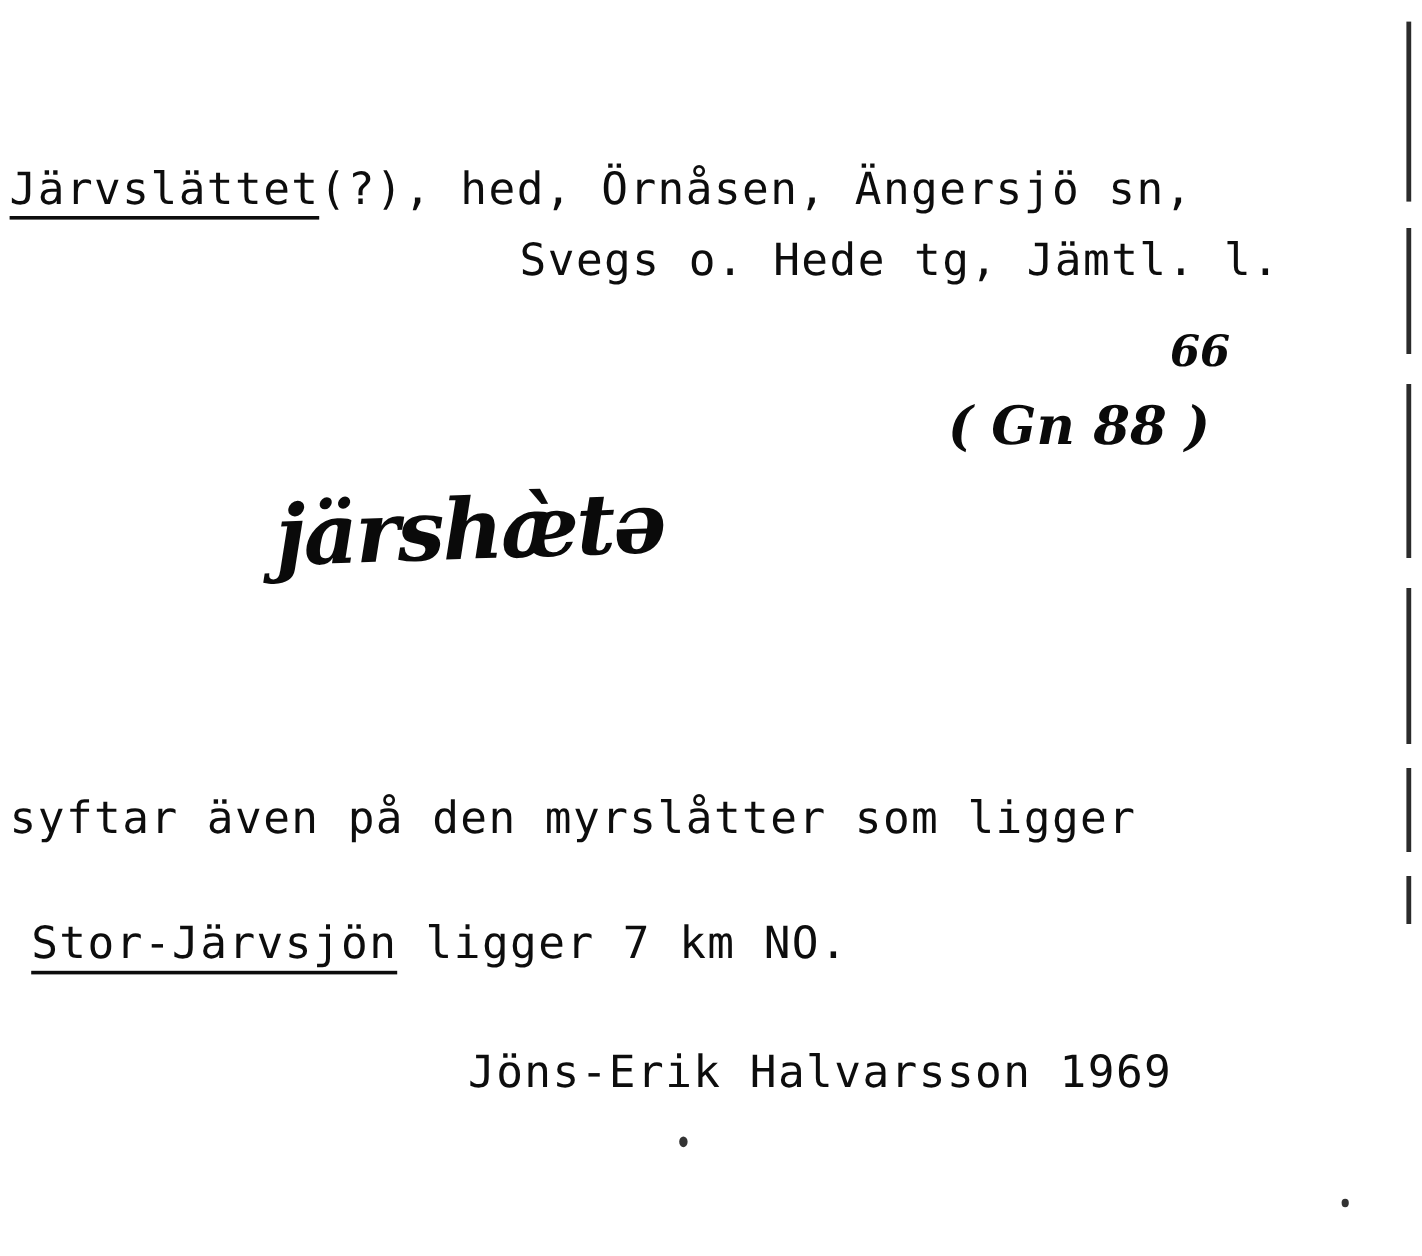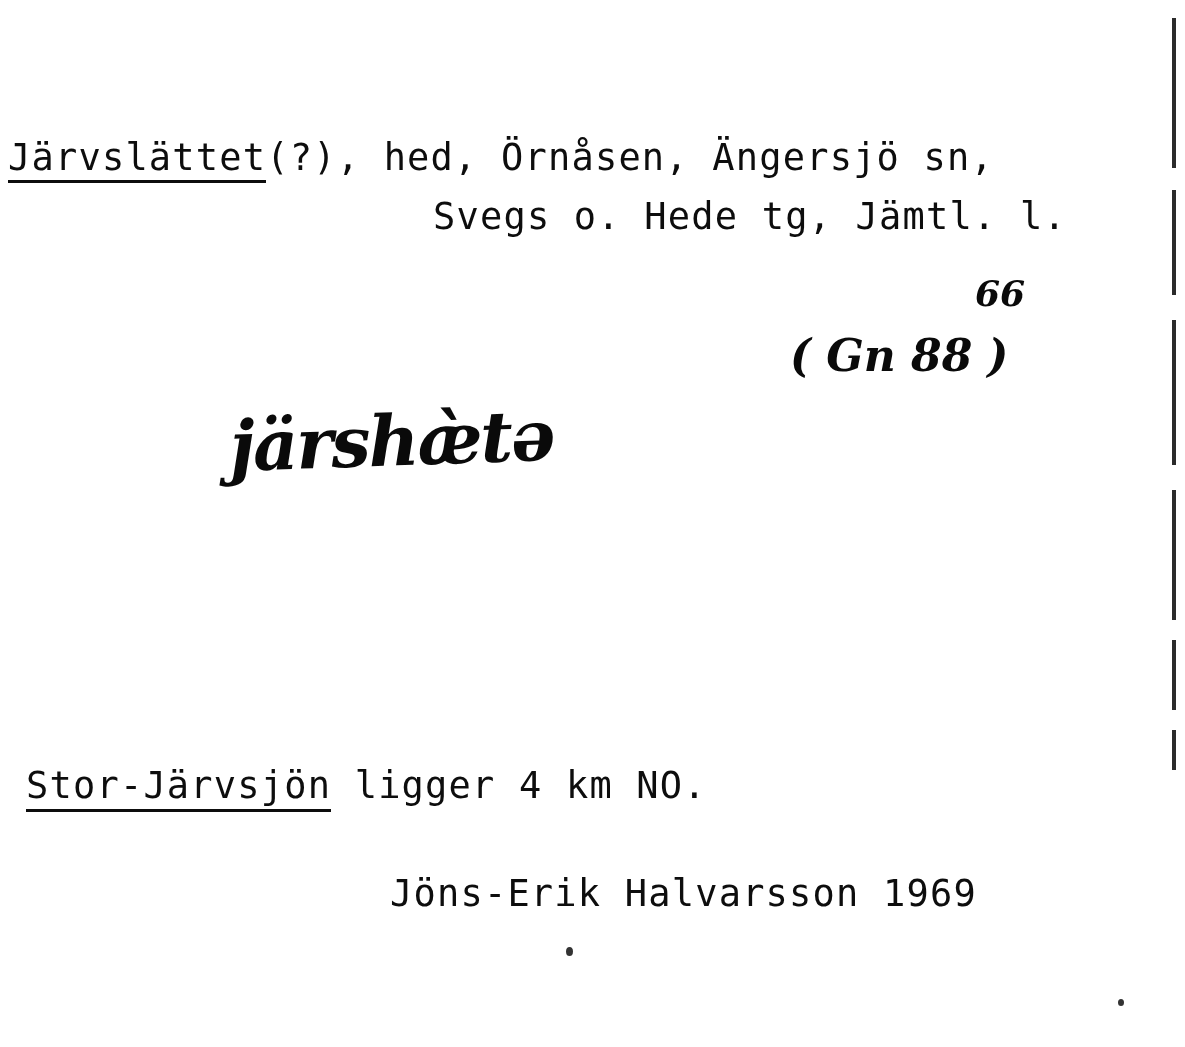--- a/index.html
+++ b/index.html
@@ -117,21 +117,22 @@
   <div class="typed" id="head-line2">Svegs o. Hede tg, Jämtl. l.</div>
 
   <div id="handwriting">
     <span>järshæ̀tə</span>
   </div>
 
   <div id="source-sup">66</div>
   <div id="source-ref">( Gn 88 )</div>
 
   <div class="typed" id="body-block">
+    <div>syftar även på den myrslåtter som ligger</div>
   </div>
 
-  <div class="typed" id="lake-line"><span class="lake-underline">Stor-Järvsjön</span><span> ligger 4 km NO.</span></div>
+  <div class="typed" id="lake-line"><span class="lake-underline">Stor-Järvsjön</span><span> ligger 7 km NO.</span></div>
 
   <div class="typed" id="signature">Jöns-Erik Halvarsson 1969</div>
 
   <div class="speck s1"></div>
   <div class="speck s2"></div>
 </div>
 
 </body></html>

